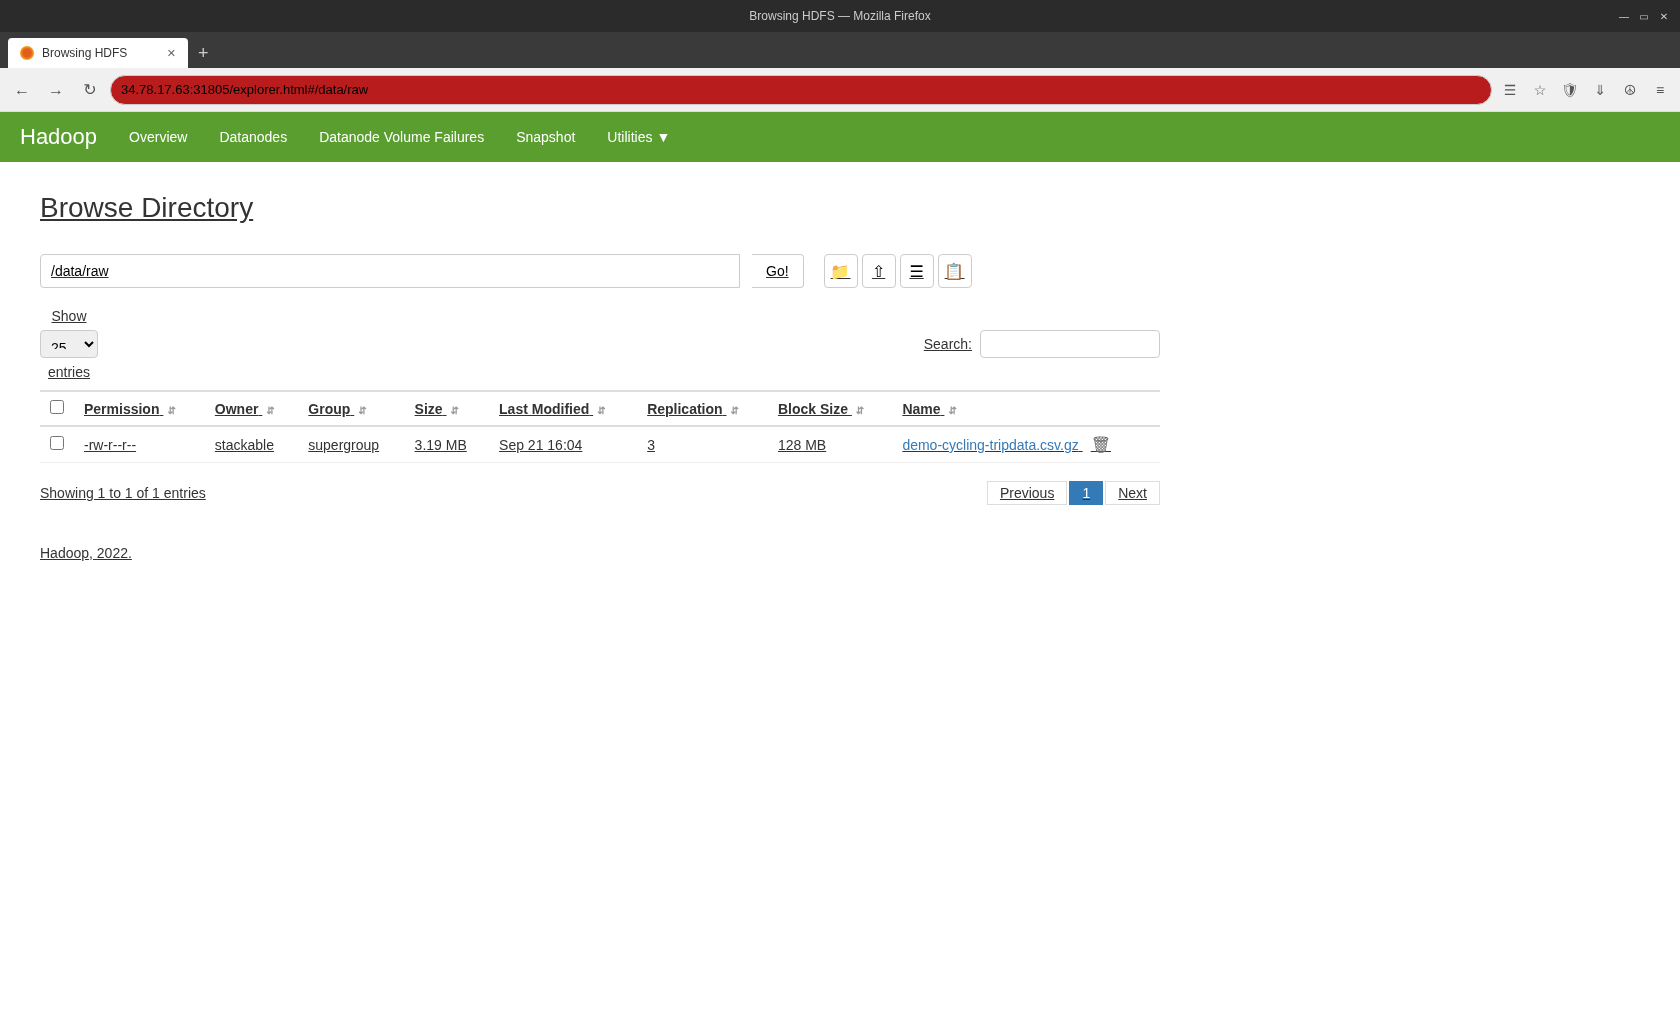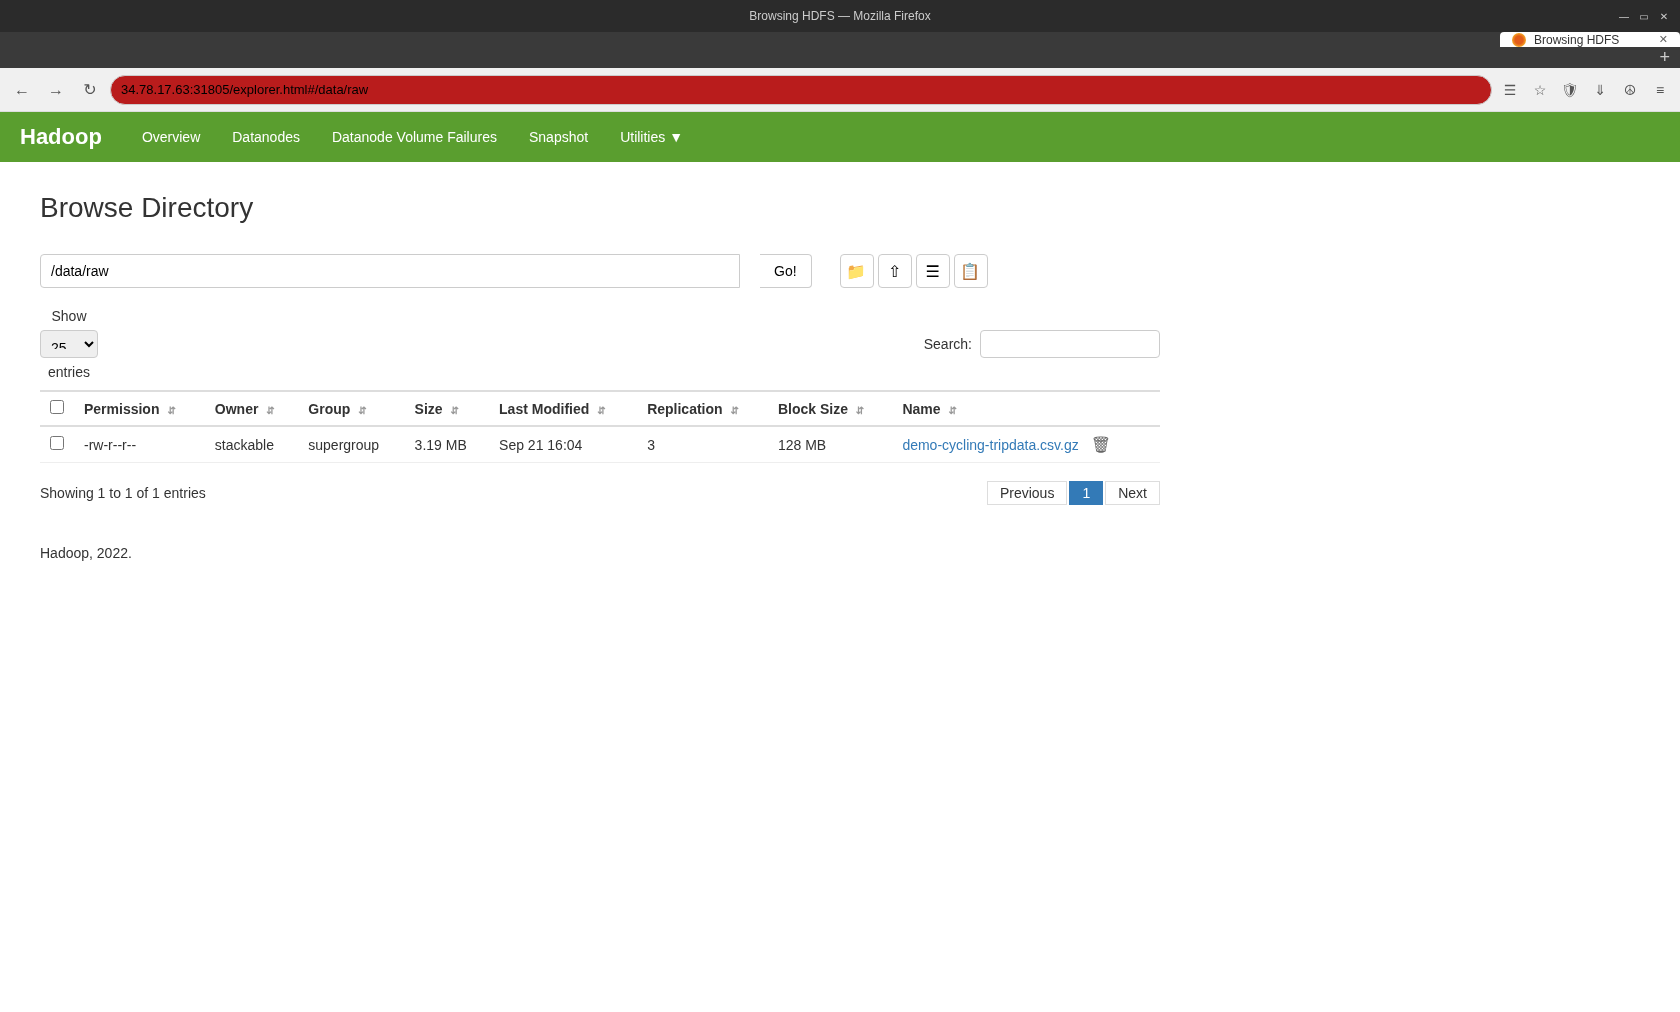--- a/index.html
+++ b/index.html
@@ -32,21 +32,20 @@
       color: #ccc;
       cursor: pointer;
     }
 
     .browser-tab-bar {
       background: #3a3a3a;
       height: 36px;
       display: flex;
       align-items: flex-end;
       padding-left: 8px;
-      flex-direction: column;
     }
     .browser-tab {
       background: #fff;
       height: 30px;
       padding: 0 12px;
       display: flex;
       align-items: center;
       gap: 8px;
       font-size: 12px;
       color: #333;
@@ -130,22 +129,22 @@
       background: #5a9e2f;
       height: 50px;
       display: flex;
       align-items: center;
       padding: 0 20px;
       gap: 0;
     }
     .hadoop-brand {
       color: #fff;
       font-size: 22px;
-      font-weight: bold;
-      margin-right: 24px;
+      font-weight: normal;
+      margin-right: 16px;
     }
     .hadoop-nav-item {
       color: #fff;
       text-decoration: none;
       padding: 0 16px;
       height: 50px;
       display: flex;
       align-items: center;
       font-size: 14px;
       cursor: pointer;
@@ -153,33 +152,34 @@
     .hadoop-nav-dropdown {
       display: flex;
       align-items: center;
       gap: 4px;
     }
 
     
     .page-content {
       padding: 30px 40px;
       max-width: 1200px;
+      text-decoration: underline;
     }
 
     .page-title {
       font-size: 28px;
       font-weight: 300;
       color: #333;
       margin-bottom: 30px;
     }
 
     .path-bar {
       display: flex;
       align-items: center;
-      gap: 20px;
+      gap: 12px;
       margin-bottom: 20px;
     }
     .path-input {
       flex: 1;
       height: 34px;
       border: 1px solid #ccc;
       border-radius: 4px 0 0 4px;
       padding: 0 10px;
       font-size: 14px;
       outline: none;

